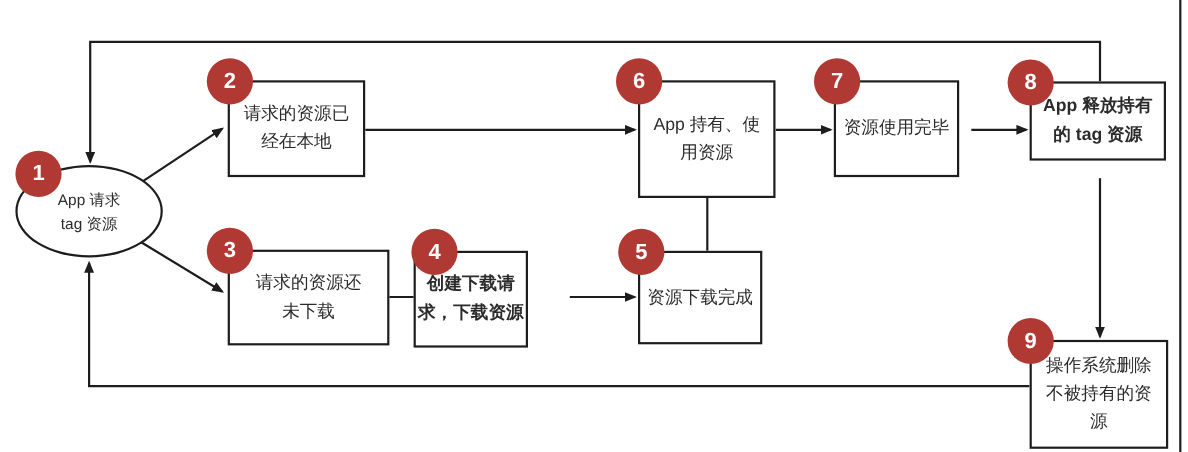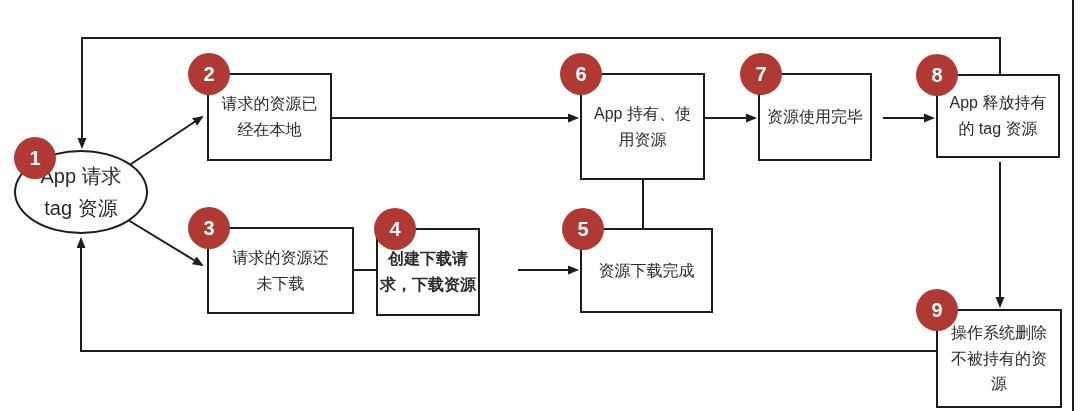--- a/index.html
+++ b/index.html
@@ -8,36 +8,36 @@
     font-family:"Liberation Sans","DejaVu Sans",sans-serif; overflow:hidden;
   }
   .wires { position:absolute; left:0; top:0; z-index:0; }
   .node {
     position:absolute; box-sizing:border-box; z-index:1;
     border:2px solid #1d1d1d; background:#ffffff;
     display:flex; align-items:center; justify-content:center;
     text-align:center; color:#2b2b2b; font-size:16px; line-height:1.6;
     white-space:pre-line;
   }
-  .ellipse { border-radius:50%; font-size:20px; }
+  .ellipse { border-radius:50%; font-size:14px; }
   .badge {
     position:absolute; z-index:3; width:42px; height:42px; border-radius:50%;
     background:#b03a33; color:#ffffff; font-weight:bold; font-size:20px;
     display:flex; align-items:center; justify-content:center;
     transform:translate(-50%,-50%);
   }
   
   .n1 { left:14px;  top:150px; width:134px; height:84px; }
   .n2 { left:207px; top:73px;  width:125px; height:88px; }
   .n3 { left:207px; top:227px; width:147px; height:87px; }
   .n4 { left:376px; top:228px; width:104px; height:88px;font-weight:bold; }
-  .n5 { left:580px; top:228px; width:133px; height:85px; }
+  .n5 { left:580px; top:228px; width:113px; height:85px; }
   .n6 { left:580px; top:73px;  width:125px; height:107px; }
   .n7 { left:758px; top:73px;  width:114px; height:88px; }
-  .n8 { left:936px; top:74px;  width:124px; height:84px; }
+  .n8 { left:936px; top:74px;  width:124px; height:72px;font-weight:bold; }
   .n9 { left:936px; top:309px; width:126px; height:99px; }
   
   .b1 { left:35px;  top:158px; }
   .b2 { left:209px; top:74px;  }
   .b3 { left:209px; top:228px; }
   .b4 { left:395px; top:229px; }
   .b5 { left:583px; top:229px; }
   .b6 { left:581px; top:74px;  }
   .b7 { left:761px; top:74px;  }
   .b8 { left:937px; top:75px;  }

